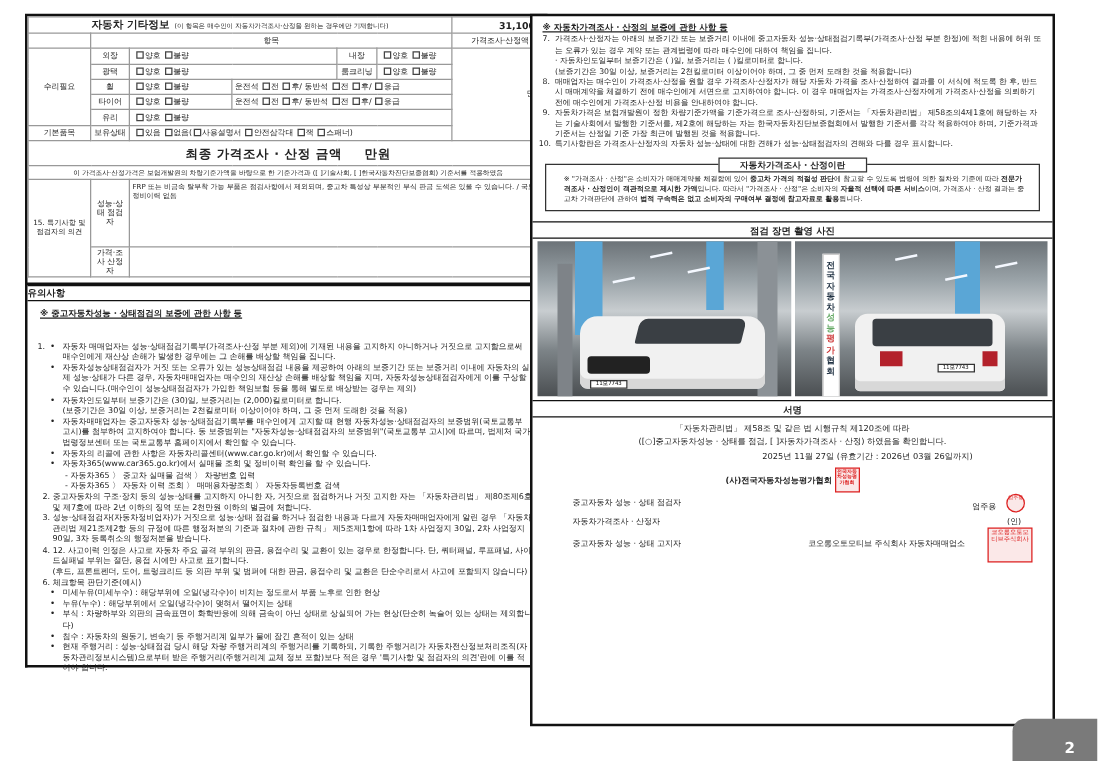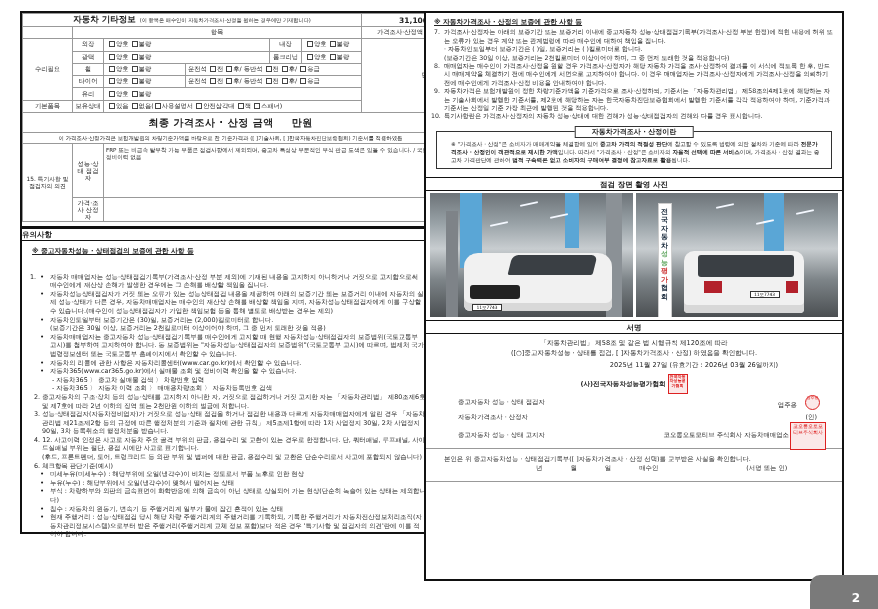--- a/index.html
+++ b/index.html
@@ -238,31 +238,21 @@
           <span>엄주용</span>
           <span class="seal round">엄주용</span>
         </span>
     </div>
     <div class="sig-row" style="height:12px">
       <span>자동차가격조사 · 산정자</span>
       <span style="margin-right:3px">(인)</span>
     </div>
     <div class="sig-row" style="height:24px;padding-right:16px">
       <span>중고자동차 성능 · 상태 고지자</span>
-      <span style="display:flex;align-items:center;gap:1px">
+      <span style="display:flex;align-items:center;gap:18px">
           <span>코오롱오토모티브 주식회사 자동차매매업소</span>
           <span class="seal sq" style="width:36px;height:28px;font-size:5px;line-height:6px">코오롱오토모티브주식회사</span>
         </span>
     </div>
-    <div class="confirm">
-      <div style="padding-left:18px">본인은 위 중고자동차성능 · 상태점검기록부([    ]자동차가격조사 · 산정 선택)를 교부받은 사실을 확인합니다.</div>
-      <div style="display:flex;padding-left:110px;gap:28px">
-        <span>년</span>
-        <span>월</span>
-        <span>일</span>
-        <span>매수인</span>
-        <span style="margin-left:60px">(서명 또는 인)</span>
-      </div>
-    </div>
   </div>
 </div>
 
 <div class="page-tab">2</div>
 
 </body></html>

